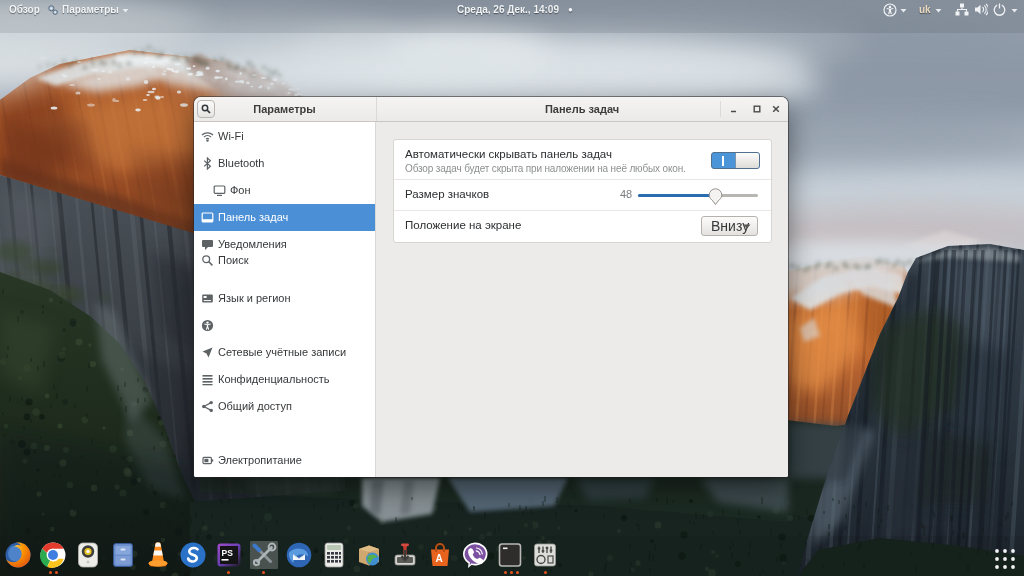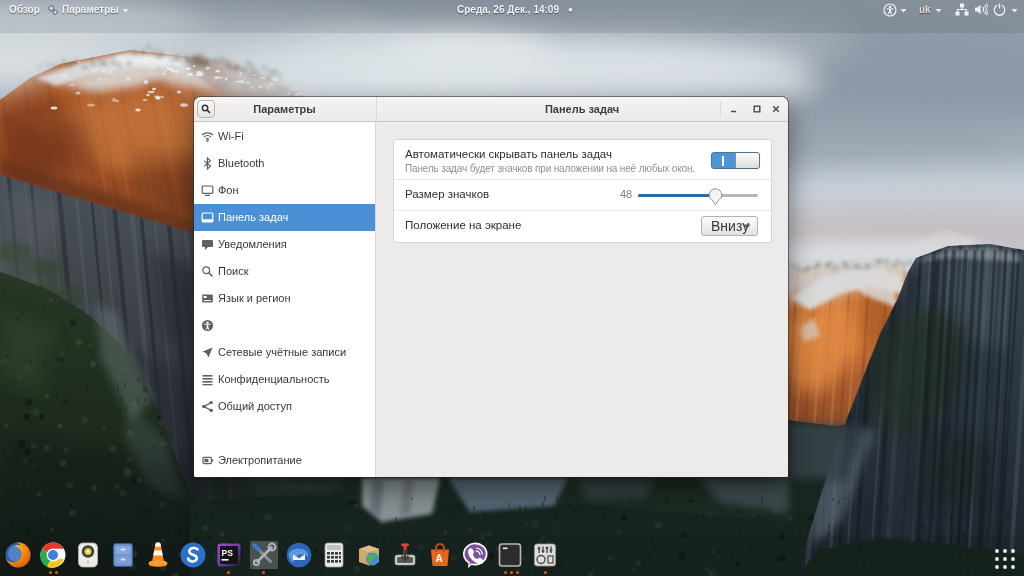--- a/index.html
+++ b/index.html
@@ -1138,41 +1138,41 @@
               <circle cx="6.5" cy="10.6" r="1.2" fill="#5d6265"></circle>
             </svg></span>
           <span class="lbl">Wi-Fi</span>
         </div>
     <div class="srow" style="top:28px;">
           <span class="ic"><svg width="13" height="13" viewBox="0 0 13 13">
               <path d="M3.2,3.6 L9.4,9.2 L6.4,12 L6.4,1 L9.4,3.8 L3.2,9.4" stroke="#5d6265" stroke-width="1.2" fill="none"></path>
             </svg></span>
           <span class="lbl">Bluetooth</span>
         </div>
-    <div class="srow" style="top:55px;">
+    <div class="srow" style="top:55px;margin-left:12px;">
           <span class="ic"><svg width="13" height="13" viewBox="0 0 13 13">
               <rect x="1.2" y="2" width="10.6" height="7.4" rx="1" fill="none" stroke="#5d6265" stroke-width="1.2"></rect>
               <line x1="4" y1="11.4" x2="9" y2="11.4" stroke="#5d6265" stroke-width="1.2"></line>
             </svg></span>
           <span class="lbl">Фон</span>
         </div>
     <div class="srow sel" style="top:82px;">
           <span class="ic"><svg width="13" height="13" viewBox="0 0 13 13">
               <rect x="1.2" y="2" width="10.6" height="9" rx="1" fill="none" stroke="#fff" stroke-width="1.2"></rect>
               <rect x="1.2" y="8.2" width="10.6" height="2.8" fill="#fff"></rect>
             </svg></span>
           <span class="lbl">Панель задач</span>
         </div>
     <div class="srow" style="top:109px;">
           <span class="ic"><svg width="13" height="13" viewBox="0 0 13 13">
               <path d="M2,2 h9 a1,1 0 0 1 1,1 v5 a1,1 0 0 1 -1,1 h-4 l-3,3 v-3 h-2 a1,1 0 0 1 -1,-1 v-5 a1,1 0 0 1 1,-1 Z" fill="#5d6265"></path>
             </svg></span>
           <span class="lbl">Уведомления</span>
         </div>
-    <div class="srow" style="top:136px;text-decoration:underline;">
+    <div class="srow" style="top:125px;text-decoration:underline;">
           <span class="ic"><svg width="13" height="13" viewBox="0 0 13 13">
               <circle cx="5.2" cy="5.2" r="3.4" fill="none" stroke="#5d6265" stroke-width="1.3"></circle>
               <line x1="7.8" y1="7.8" x2="11.4" y2="11.4" stroke="#5d6265" stroke-width="1.5"></line>
             </svg></span>
           <span class="lbl">Поиск</span>
         </div>
     <div class="srow" style="top:163px;padding-left:15px;">
           <span class="ic"><svg width="13" height="13" viewBox="0 0 13 13">
               <rect x="1.2" y="2.6" width="10.6" height="7.8" rx="1" fill="#5d6265"></rect>
               <rect x="2.6" y="4" width="3" height="2" fill="#fff"></rect>
@@ -1220,21 +1220,21 @@
               <rect x="2" y="3.4" width="8.4" height="6.2" rx="1" fill="none" stroke="#5d6265" stroke-width="1.2"></rect>
               <rect x="10.8" y="5.4" width="1.4" height="2.2" fill="#5d6265"></rect>
               <rect x="3.4" y="4.8" width="4" height="3.4" fill="#5d6265"></rect>
             </svg></span>
           <span class="lbl">Электропитание</span>
         </div>
   </div>
   <div id="content">
     <div id="panel">
       <div style="position:absolute;left:11px;top:8px;font-size:11.5px;color:#2c2e30;">Автоматически скрывать панель задач</div>
-      <div style="position:absolute;left:11px;top:22.5px;font-size:10px;letter-spacing:-0.15px;color:#8d9091;">Панель задач будет значков при наложении на неё любых окон.</div>
+      <div style="position:absolute;left:11px;top:22.5px;font-size:10px;letter-spacing:-0.15px;color:#8d9091;">Обзор задач будет скрыта при наложении на неё любых окон.</div>
       <div style="position:absolute;left:317px;top:12px;width:47px;height:15px;border:1px solid #50708e;border-radius:3px;overflow:hidden;background:#4b94d8;">
         <div style="position:absolute;right:0;top:0;width:23px;height:15px;background:linear-gradient(#fcfcfb,#dedcd8);border-left:1px solid #7a96ad;"></div>
         <div style="position:absolute;left:10px;top:2.5px;width:1.6px;height:10px;background:#fff;"></div>
       </div>
       <div style="position:absolute;left:0;top:39px;width:377px;height:1px;background:#e9e7e4;"></div>
       <div style="position:absolute;left:11px;top:47.5px;font-size:11.5px;color:#2c2e30;">Размер значков</div>
       <div style="position:absolute;left:224px;top:47.5px;width:16px;text-align:center;font-size:11px;color:#797d80;">48</div>
       <div style="position:absolute;left:244px;top:54px;width:120px;height:2.6px;background:#b8b6b3;border-radius:2px;"></div>
       <div style="position:absolute;left:244px;top:53.6px;width:77px;height:3.4px;background:#2a6cb0;border-radius:2px;"></div>
       <svg style="position:absolute;left:314px;top:48px;" width="15" height="18" viewBox="0 0 15 18">

